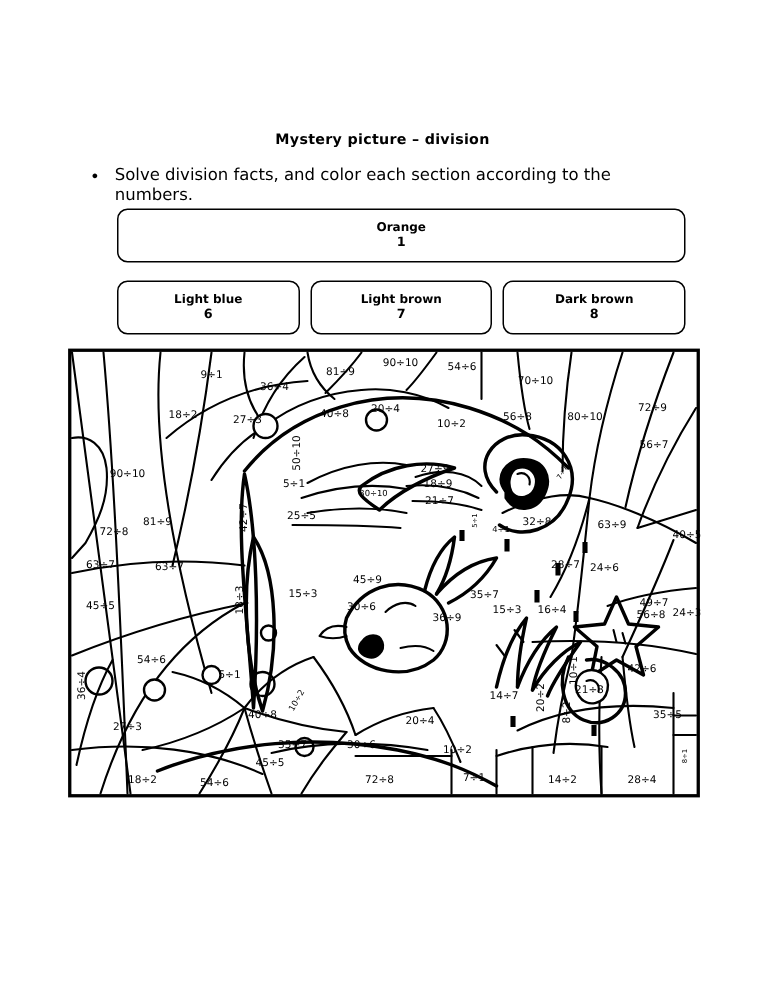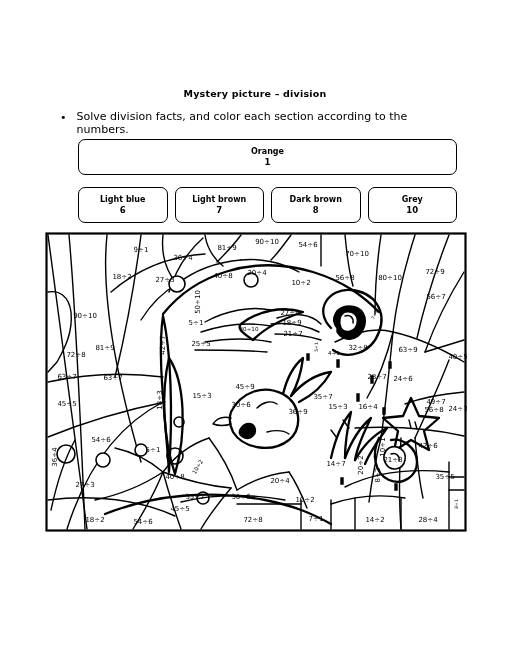--- a/index.html
+++ b/index.html
@@ -166,24 +166,20 @@
         <span class="legend-color">Light blue</span>
         <span class="legend-num">6</span>
       </div>
       <div class="legend-box">
         <span class="legend-color">Light brown</span>
         <span class="legend-num">7</span>
       </div>
       <div class="legend-box">
         <span class="legend-color">Dark brown</span>
         <span class="legend-num">8</span>
-      </div>
-      <div class="legend-box">
-        <span class="legend-color">Grey</span>
-        <span class="legend-num">10</span>
       </div>
     </div>
   </div>
 
   <div class="puzzle-wrap">
     <svg class="puzzle-svg" viewBox="0 0 422 300" xmlns="http://www.w3.org/2000/svg">
 
       <rect class="puzzle-frame" x="1.5" y="1.5" width="419" height="297"></rect>
 
       <g>

